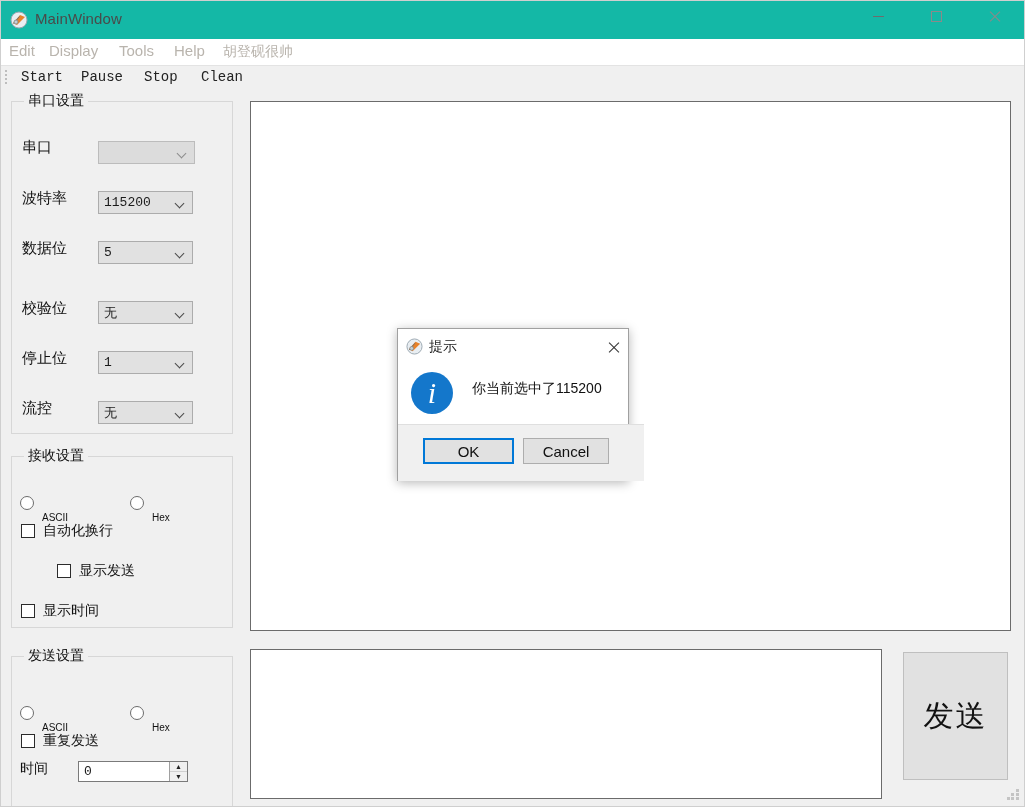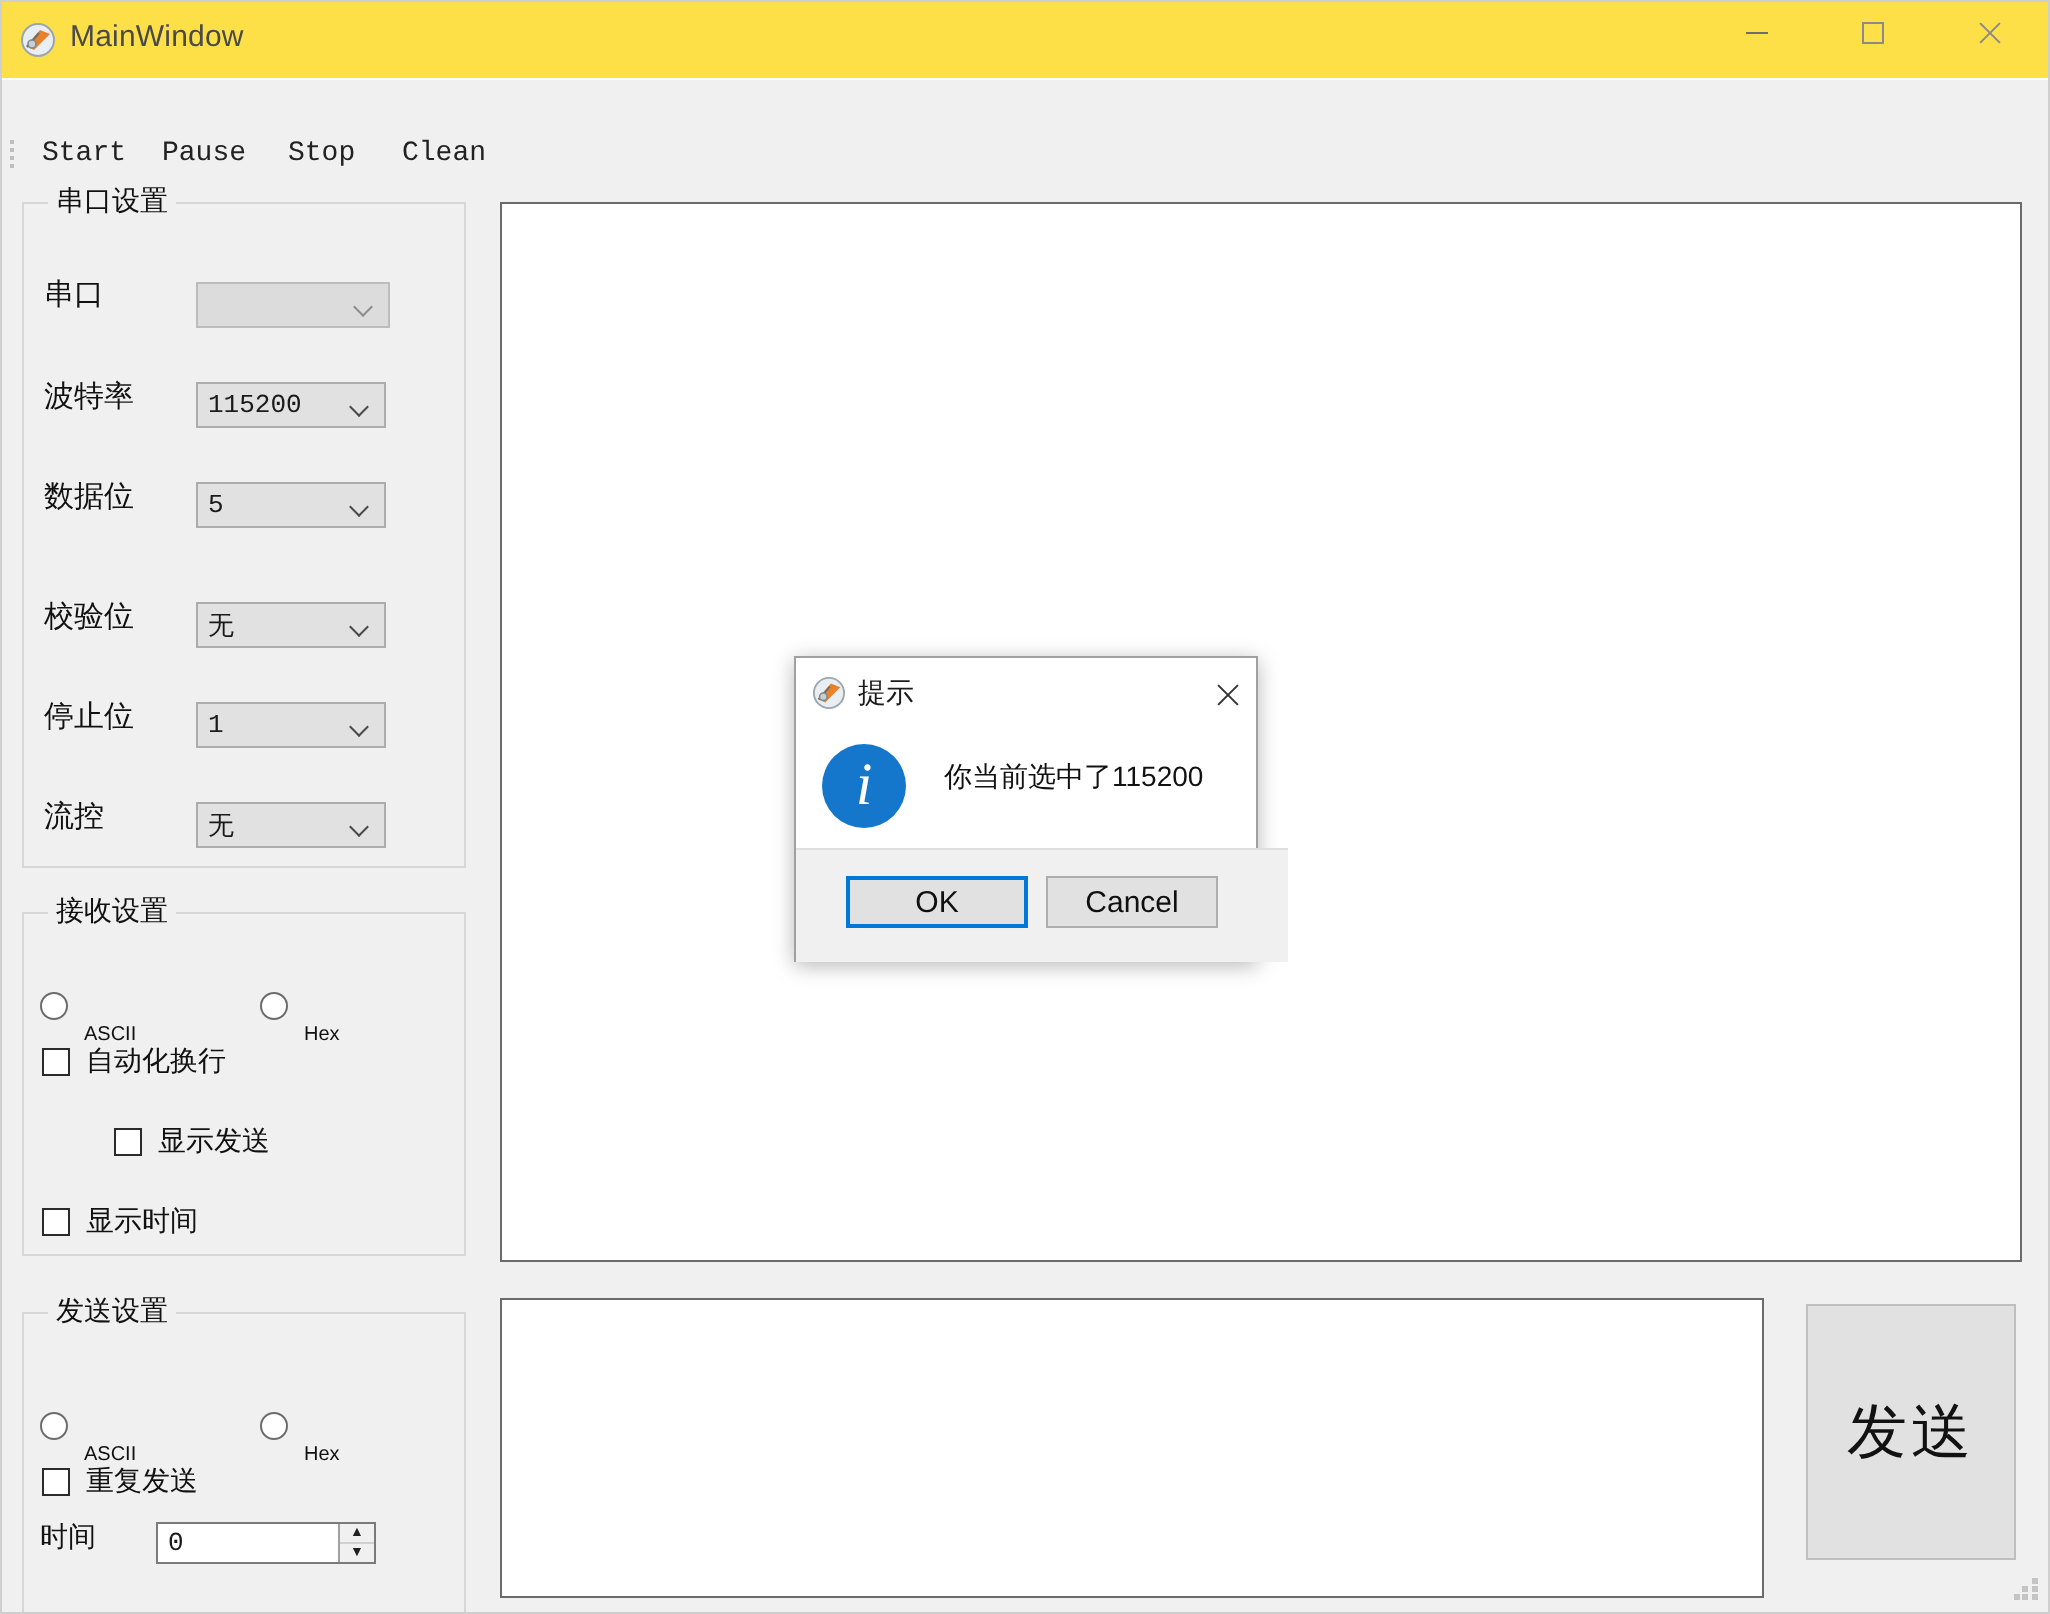--- a/index.html
+++ b/index.html
@@ -18,21 +18,21 @@
     overflow: hidden;
     border: 1px solid #cfcfcf;
     box-sizing: border-box;
   }
 
   
   .titlebar {
     position: absolute;
     left: 0; top: 0;
     width: 1025px; height: 38px;
-    background: #fde047;
+    background: #14b8a6;
     border-bottom: 1px solid #ffffff;
   }
   .title-icon {
     position: absolute;
     left: 9px; top: 10px;
     width: 18px; height: 18px;
   }
   .title-text {
     position: absolute;
     left: 34px; top: 9px;
@@ -386,20 +386,27 @@
       <span class="glyph-min"></span>
     </div>
     <div class="win-btn win-max">
       <span class="glyph-max"></span>
     </div>
     <div class="win-btn win-close">
       <span class="glyph-close"></span>
     </div>
   </div>
 
+  <div class="menubar">
+    <span class="menu-item" style="left:8px;">Edit</span>
+    <span class="menu-item" style="left:48px;">Display</span>
+    <span class="menu-item" style="left:118px;">Tools</span>
+    <span class="menu-item" style="left:173px;">Help</span>
+    <span class="menu-item menu-cn" style="left:222px;">胡登砚很帅</span>
+  </div>
 
   <div class="toolbar">
     <span class="tb-handle">
       <i></i>
         <i></i>
         <i></i>
         <i></i>
     </span>
     <span class="tb-item" style="left:20px;">Start</span>
     <span class="tb-item" style="left:80px;">Pause</span>

